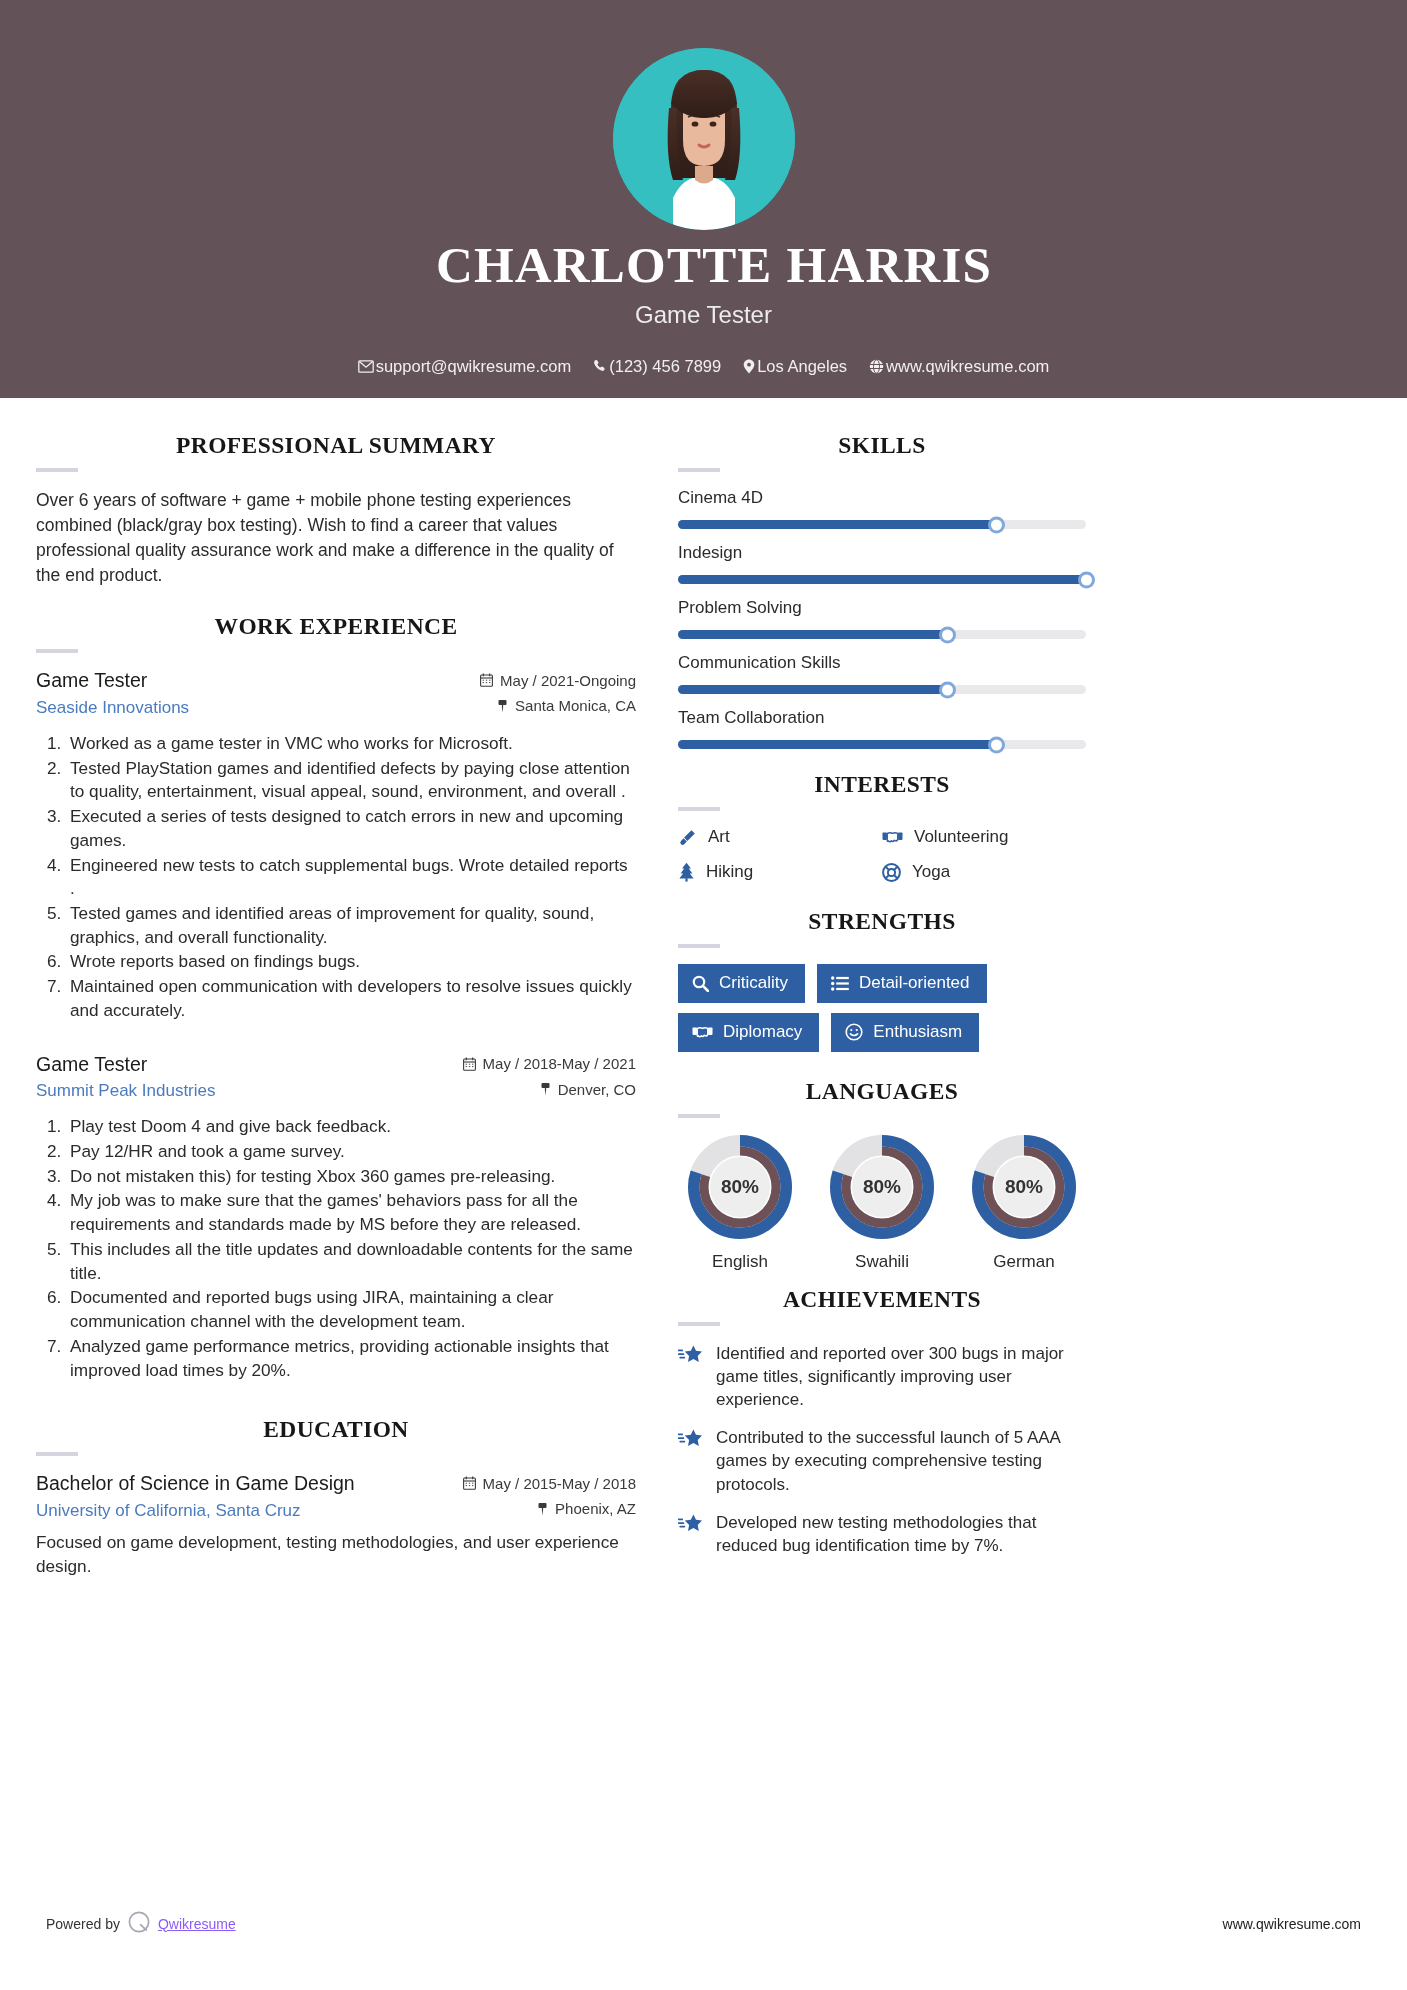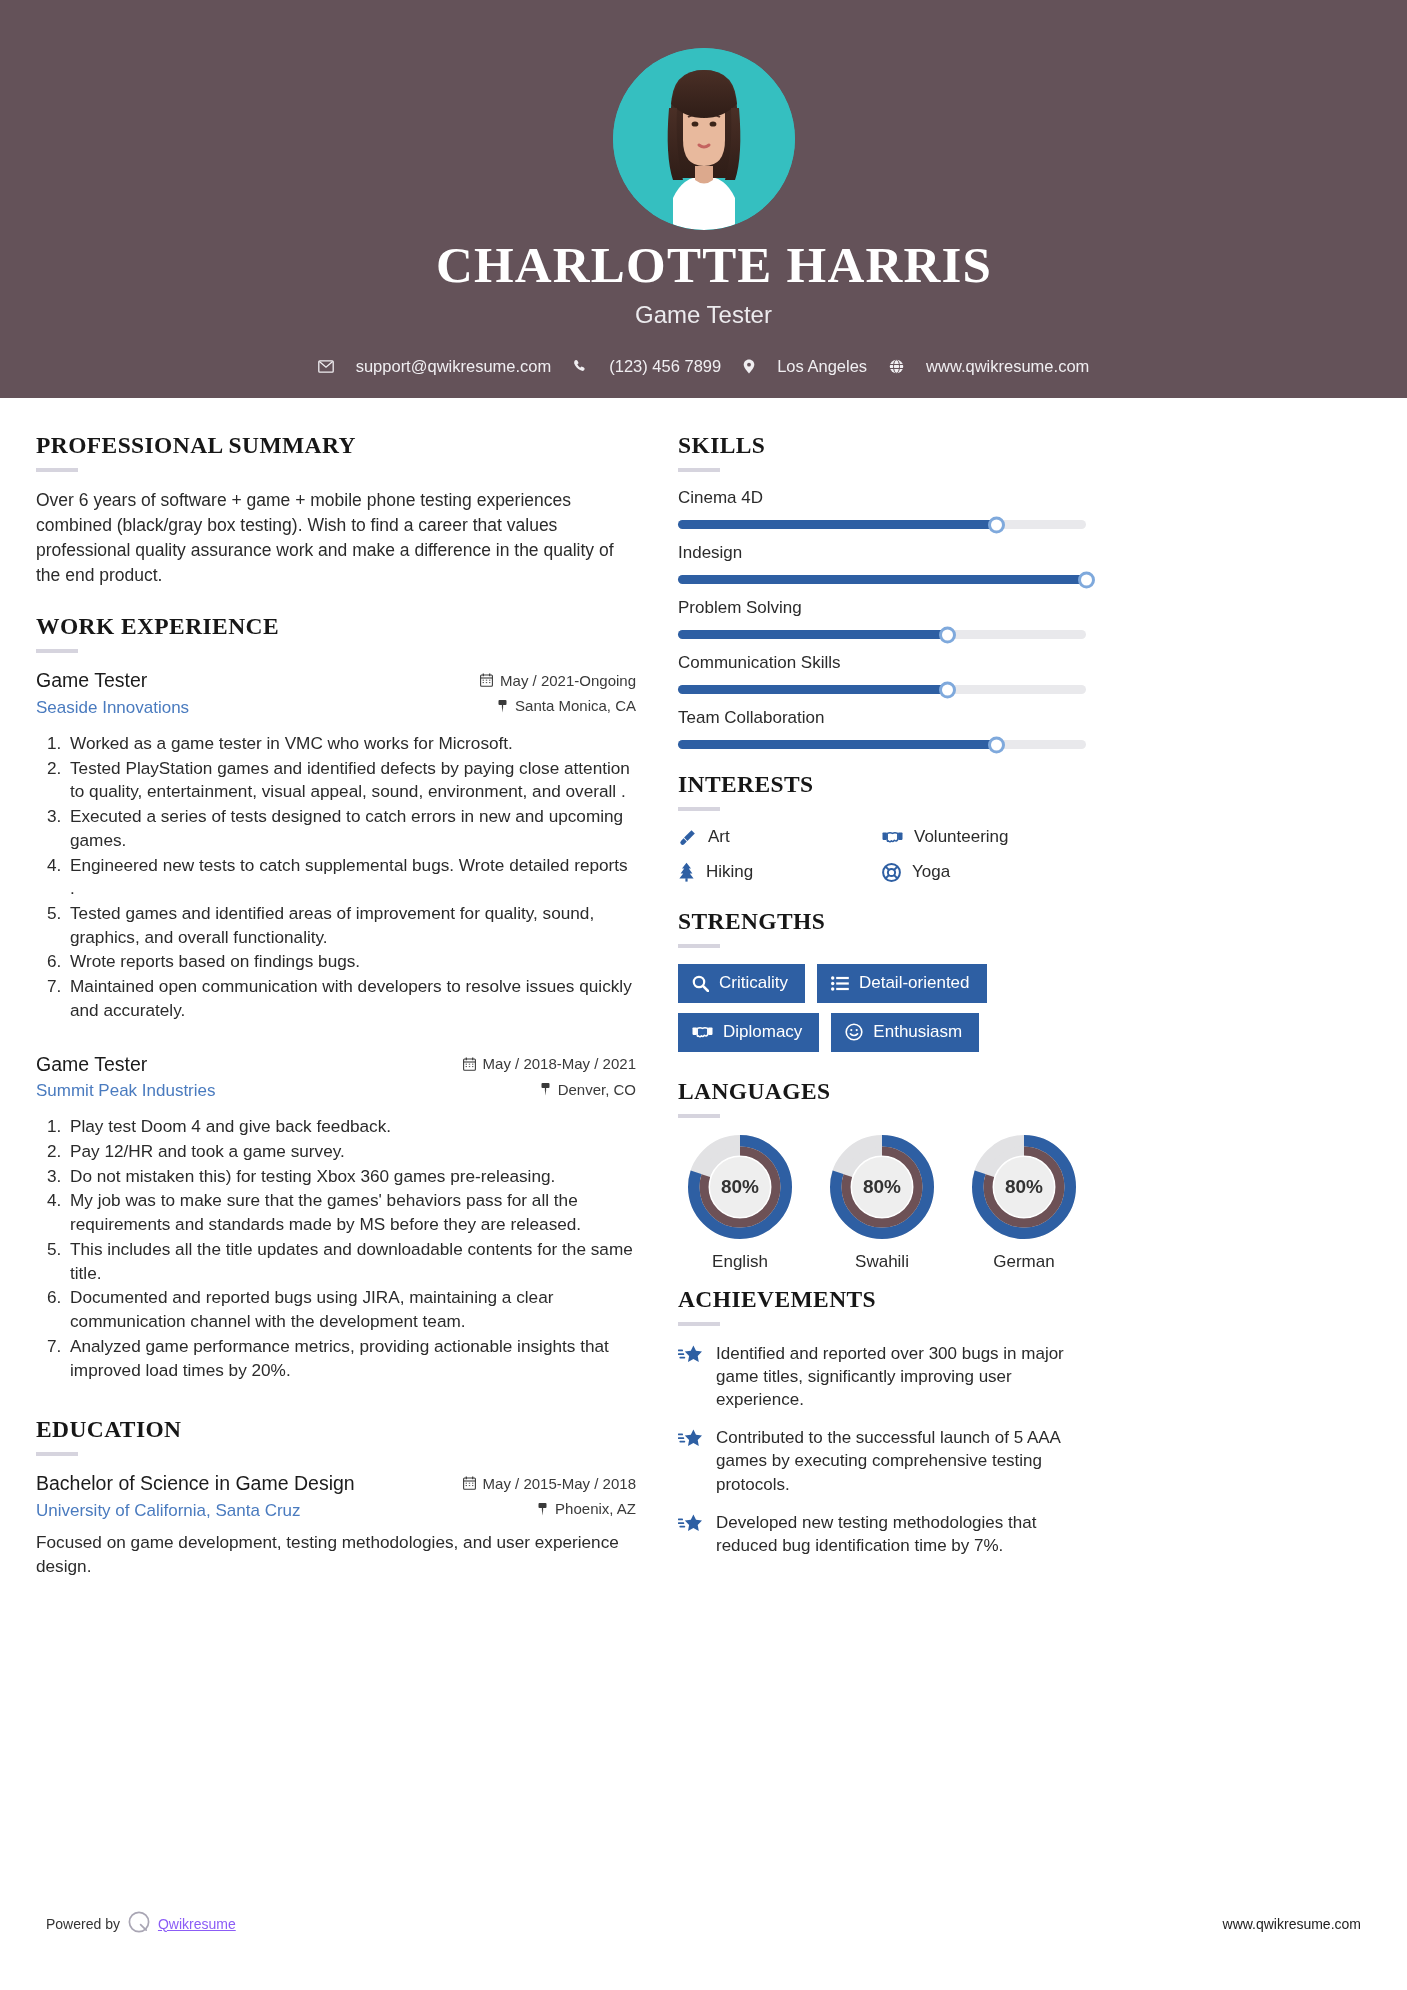--- a/index.html
+++ b/index.html
@@ -49,38 +49,39 @@
   }
   .contact {
     margin-top: 28px;
     display: flex;
     justify-content: center;
     align-items: center;
     gap: 22px;
     color: #f0eef1;
     font-size: 16.5px;
   }
-  .contact-item { display: flex; align-items: center; gap: 22px; }
+  .contact-item { display: flex; align-items: center; gap: 2px; }
   .contact-item svg { display:block; }
 
   
   .content {
     display: flex;
     padding: 34px 36px 0 36px;
     gap: 42px;
   }
   .col-left { width: 600px; flex: 0 0 600px; }
   .col-right { width: 408px; flex: 0 0 408px; }
 
   .sec-title {
     font-family: "Liberation Serif", serif;
     font-weight: bold;
     font-size: 23.5px;
     letter-spacing: 0.4px;
     color: #171717;
+    text-align: center;
   }
   .sec-rule {
     width: 42px; height: 4px;
     background: #d6d4de;
     margin: 9px 0 16px 0;
   }
   .sec-block { margin-bottom: 8px; }
 
   .summary-text {
     font-size: 17.5px;

